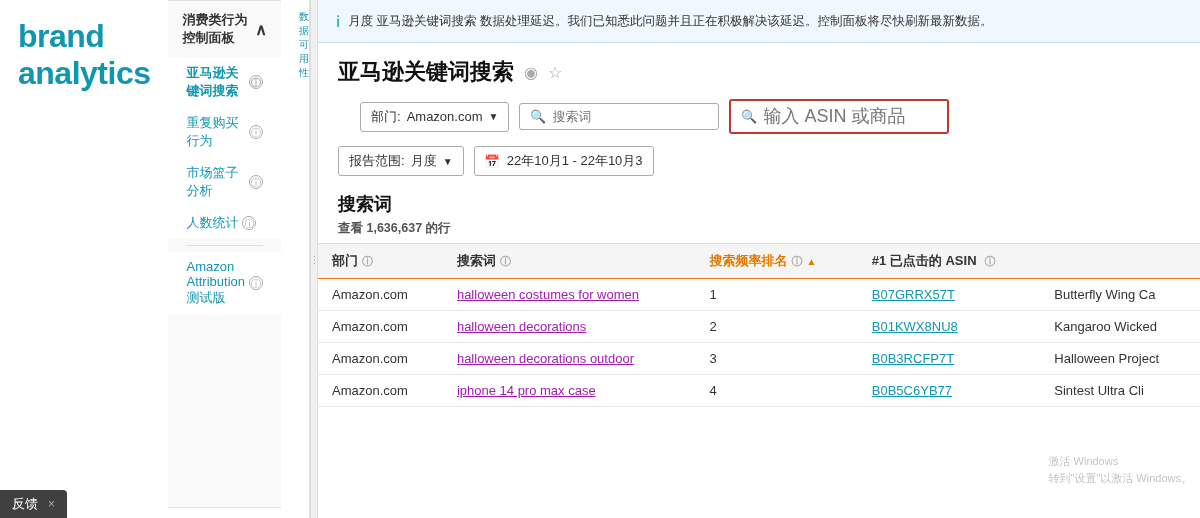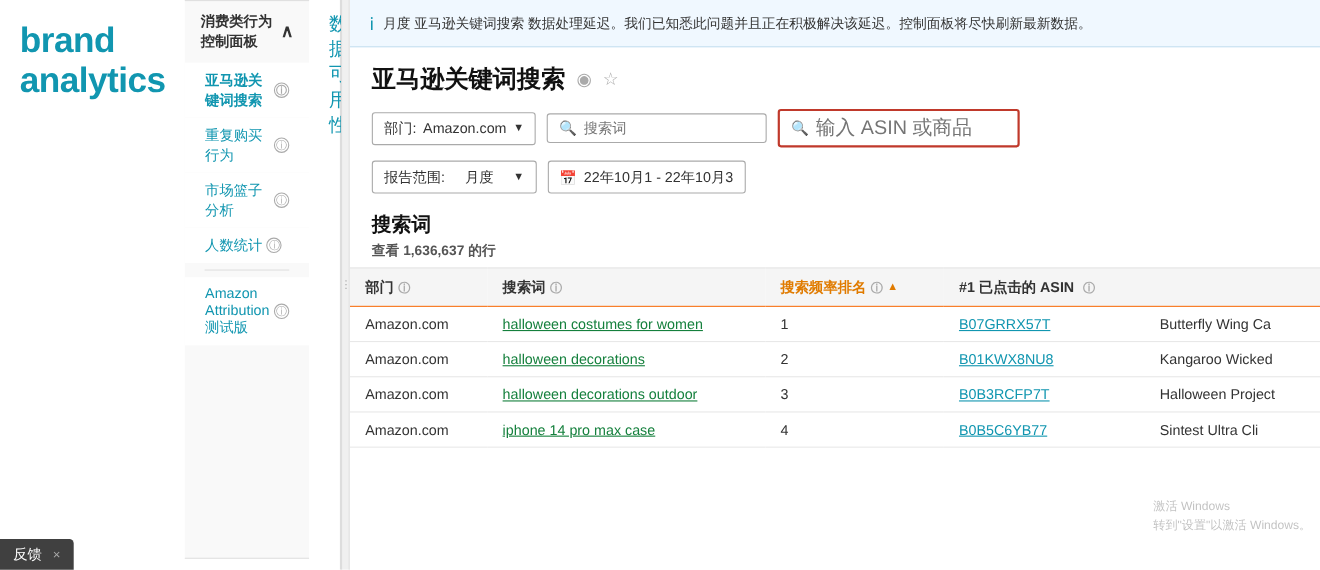--- a/index.html
+++ b/index.html
@@ -60,21 +60,21 @@
       flex-shrink: 0;
     }
     .sidebar-divider {
       border: none;
       border-top: 1px solid #e0e0e0;
       margin: 6px 18px;
     }
     .sidebar-data-availability {
       padding: 10px 18px;
       color: #1196b0;
-      font-size: 17px;
+      font-size: 10px;
       cursor: pointer;
     }
 
     
     #main {
       flex: 1;
       display: flex;
       flex-direction: column;
       overflow: hidden;
       background: #fff;
@@ -118,20 +118,21 @@
     }
 
     
     .toolbar {
       padding: 4px 8px 8px 20px;
       display: flex;
       align-items: center;
       gap: 10px;
       flex-shrink: 0;
       flex-wrap: wrap;
+      margin-left: 22px;
     }
     .dept-select {
       display: flex;
       align-items: center;
       border: 1px solid #aaa;
       border-radius: 3px;
       padding: 5px 10px;
       font-size: 13px;
       cursor: pointer;
       background: #fff;
@@ -187,21 +188,21 @@
     }
     .report-select {
       display: flex;
       align-items: center;
       border: 1px solid #aaa;
       border-radius: 3px;
       padding: 5px 10px;
       font-size: 13px;
       cursor: pointer;
       background: #fff;
-      gap: 18px;
+      gap: 6px;
     }
     .date-range-btn {
       display: flex;
       align-items: center;
       border: 1px solid #aaa;
       border-radius: 3px;
       padding: 5px 10px;
       font-size: 13px;
       cursor: pointer;
       background: #fff;
@@ -259,21 +260,21 @@
       gap: 4px;
     }
     .sort-asc { color: #e07b00; font-size: 10px; }
     tbody tr {
       border-bottom: 1px solid #e8e8e8;
     }
     tbody td {
       padding: 8px 14px;
       vertical-align: middle;
     }
-    .link-cell { color: #15803d; cursor: pointer; }
+    .link-cell { color: #a21caf; cursor: pointer; }
     .asin-link { color: #1196b0; cursor: pointer; }
 
     
     .resize-handle {
       width: 8px;
       background: #f0f0f0;
       cursor: col-resize;
       border-left: 1px solid #ddd;
       border-right: 1px solid #ddd;
       display: flex;

